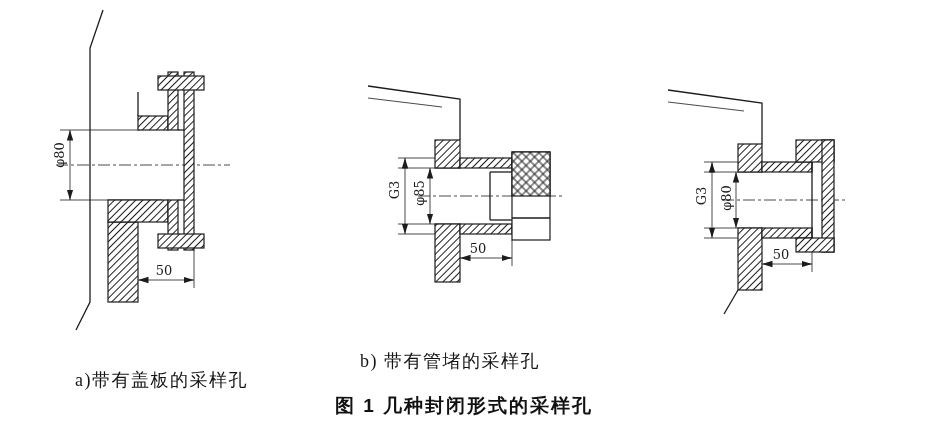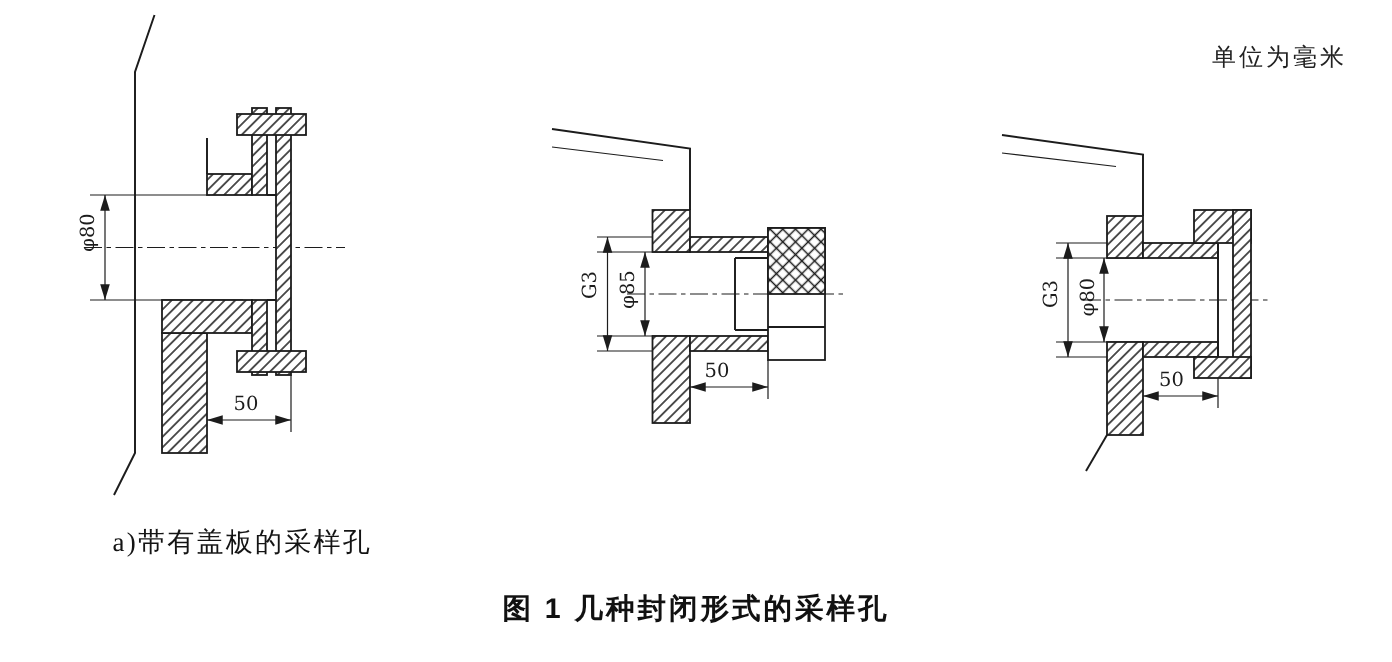--- a/index.html
+++ b/index.html
@@ -160,19 +160,19 @@
   <div class="dim" style="left:164px; top:270px">50</div>
 
   <div class="dim rot" style="left:394px; top:190px">G3</div>
   <div class="dim rot" style="left:419px; top:193px">φ85</div>
   <div class="dim" style="left:478px; top:248px">50</div>
 
   <div class="dim rot" style="left:701px; top:196px">G3</div>
   <div class="dim rot" style="left:726px; top:198px">φ80</div>
   <div class="dim" style="left:781px; top:254px">50</div>
 
-  <div class="unit-note">单位为毫米</div>
 
-  <div class="caption" style="left:75px;  top:350px">a)带有盖板的采样孔</div>
+  <div class="caption" style="left:75px;  top:369px">a)带有盖板的采样孔</div>
+  <div class="caption" style="left:360px; top:350px">b) 带有管堵的采样孔</div>
 
   <div class="figure-title">图 1  几种封闭形式的采样孔</div>
 
 </div>
 
 </body></html>

